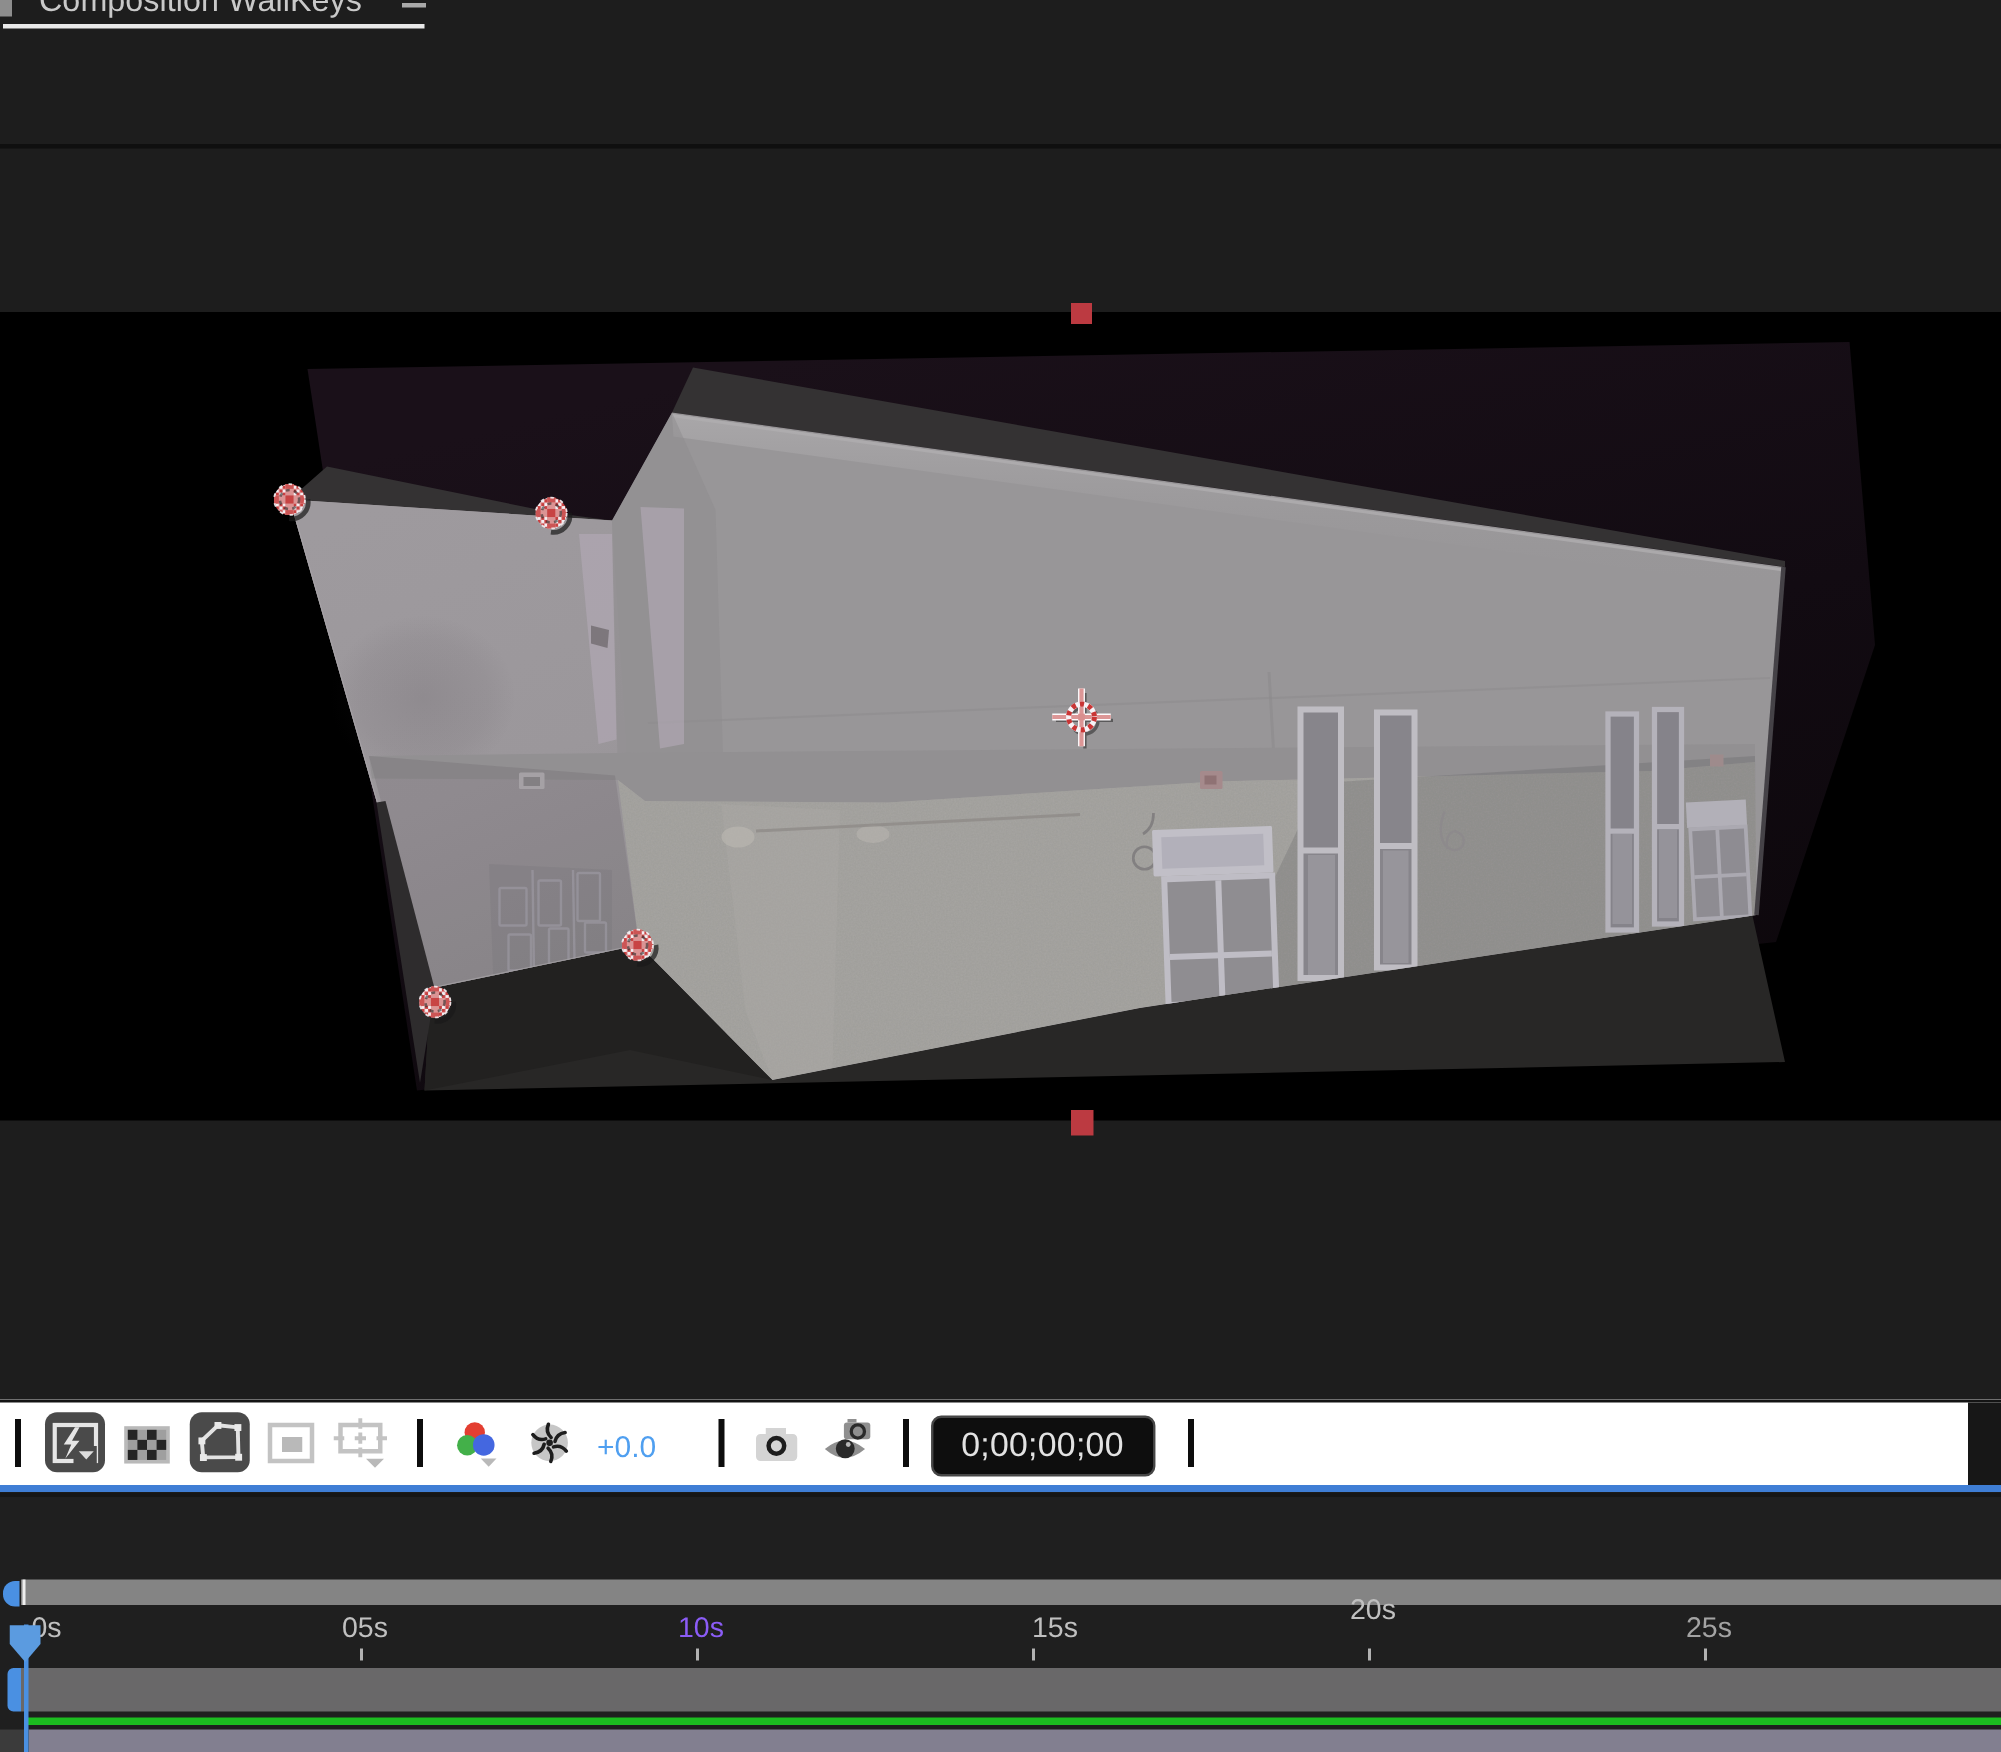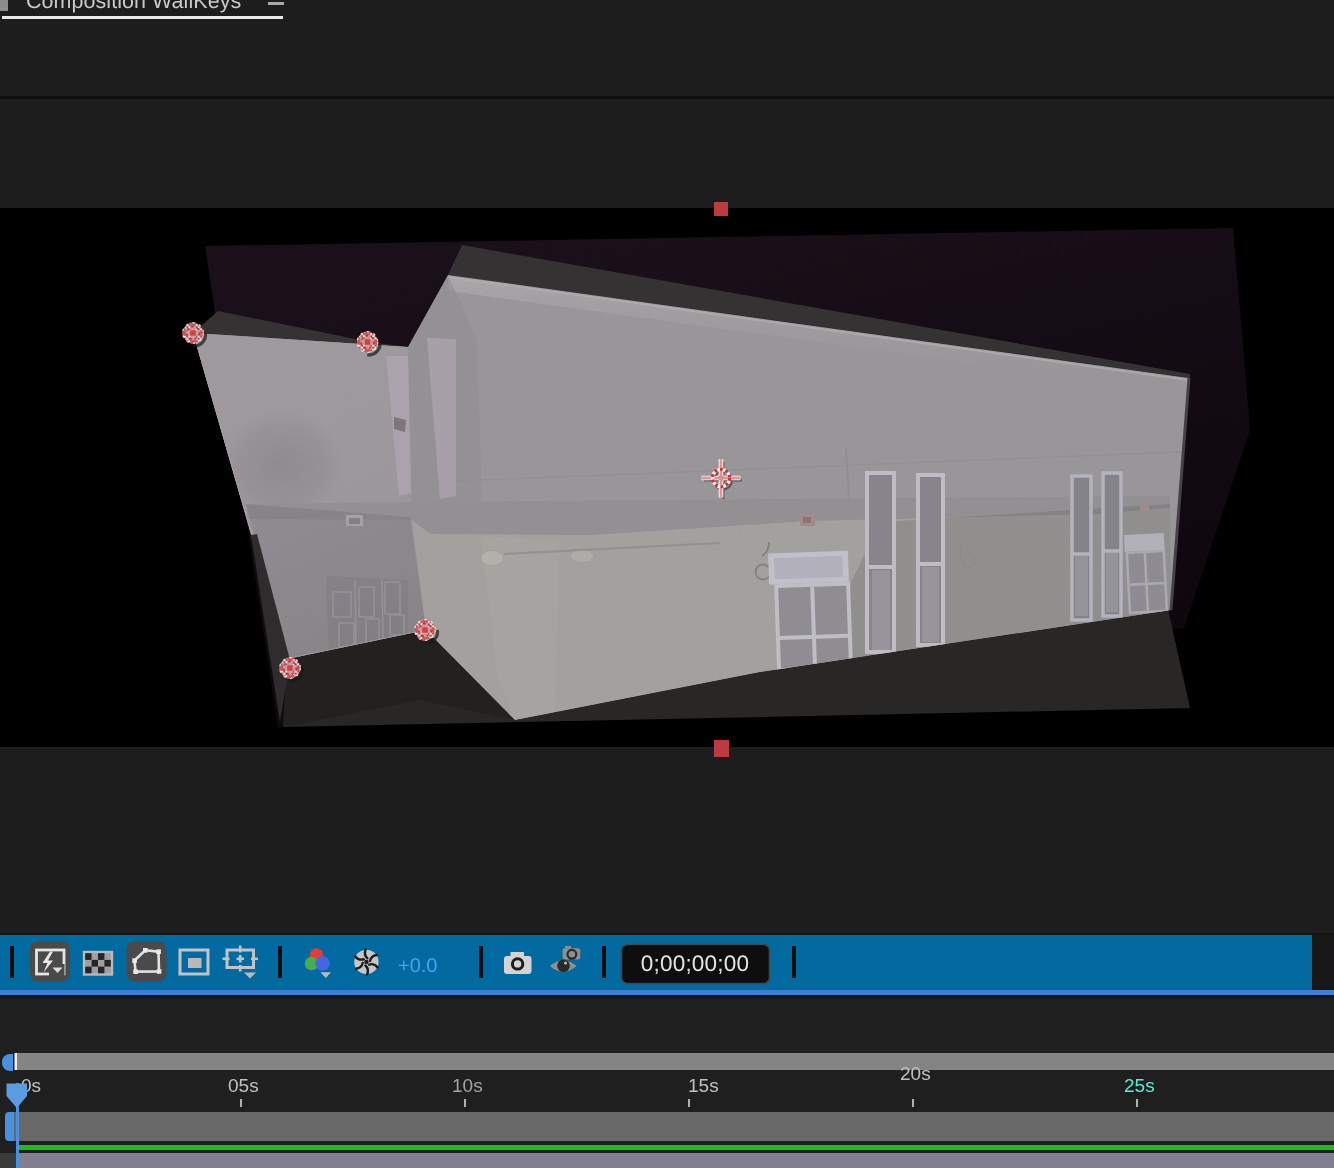--- a/index.html
+++ b/index.html
@@ -199,21 +199,21 @@
     <circle cx="0" cy="0" r="8.6" fill="none" stroke="#f6f2f6" stroke-width="3.4"></circle>
     <circle cx="0" cy="0" r="8.6" fill="none" stroke="#c93535" stroke-width="3.4" stroke-dasharray="2.8 2.8"></circle>
     <rect x="-2.2" y="-2.2" width="4.4" height="4.4" fill="#d98f8f"></rect>
   </g>
 
   <rect x="714" y="202" width="14" height="14" fill="#bc3a41"></rect>
   <rect x="714" y="740" width="15" height="17" fill="#bc3a41"></rect>
 </svg>
 </div>
 
-<div id="toolbar" class="abs" style="left:0;top:933px;width:1334px;height:57px;background:#0369a1;">
+<div id="toolbar" class="abs" style="left:0;top:933px;width:1334px;height:57px;background:#ffffff;">
 <svg width="1334" height="57" viewBox="0 933 1334 57" style="position:absolute;left:0;top:0;will-change:transform;">
   <rect x="0" y="933" width="1334" height="2" fill="#141414"></rect>
   <g stroke="#0d0d0d" stroke-width="4">
     <line x1="12" y1="946" x2="12" y2="978"></line>
     <line x1="280" y1="946" x2="280" y2="978"></line>
     <line x1="481" y1="946" x2="481" y2="978"></line>
     <line x1="604" y1="946" x2="604" y2="978"></line>
     <line x1="794" y1="946" x2="794" y2="978"></line>
   </g>
 
@@ -297,24 +297,24 @@
 
 <div id="timeline" class="abs" style="left:0;top:995px;width:1334px;height:173px;background:#1f1f1f;overflow:hidden;will-change:transform;">
   <div class="abs" style="left:0;top:0;width:1334px;height:3px;background:#161616;"></div>
 
   <div class="abs" style="left:14px;top:58px;width:1320px;height:17px;background:#848484;"></div>
   <div class="abs" style="left:2px;top:59px;width:11px;height:17px;background:#4a90e2;border-radius:8px 0 0 8px;"></div>
   <div class="abs" style="left:15px;top:58px;width:2px;height:17px;background:#eeeeee;"></div>
 
   <div class="abs" style="left:21px;top:80px;font-size:19px;color:#c0c0c0;">0s</div>
   <div class="abs" style="left:228px;top:80px;font-size:19px;color:#c0c0c0;text-align:right;">05s</div>
-  <div class="abs" style="left:452px;top:80px;font-size:19px;color:#a3a3a3;">10s</div>
+  <div class="abs" style="left:452px;top:80px;font-size:19px;color:#8b5cf6;">10s</div>
   <div class="abs" style="left:676px;top:80px;font-size:19px;color:#c0c0c0;margin-left:12px;">15s</div>
   <div class="abs" style="left:900px;top:68px;font-size:19px;color:#c0c0c0;">20s</div>
-  <div class="abs" style="left:1124px;top:80px;font-size:19px;color:#5eead4;">25s</div>
+  <div class="abs" style="left:1124px;top:80px;font-size:19px;color:#a3a3a3;">25s</div>
 
   <div class="abs" style="left:240px;top:104px;width:2px;height:8px;background:#b2b2b2;"></div>
   <div class="abs" style="left:464px;top:104px;width:2px;height:8px;background:#b2b2b2;"></div>
   <div class="abs" style="left:688px;top:104px;width:2px;height:8px;background:#b2b2b2;"></div>
   <div class="abs" style="left:912px;top:104px;width:2px;height:8px;background:#b2b2b2;"></div>
   <div class="abs" style="left:1136px;top:104px;width:2px;height:8px;background:#b2b2b2;"></div>
 
   <div class="abs" style="left:14px;top:117px;width:1320px;height:29px;background:#696869;"></div>
   <div class="abs" style="left:5px;top:117px;width:9px;height:29px;background:#4a90e2;border-radius:4px 0 0 4px;"></div>
 

